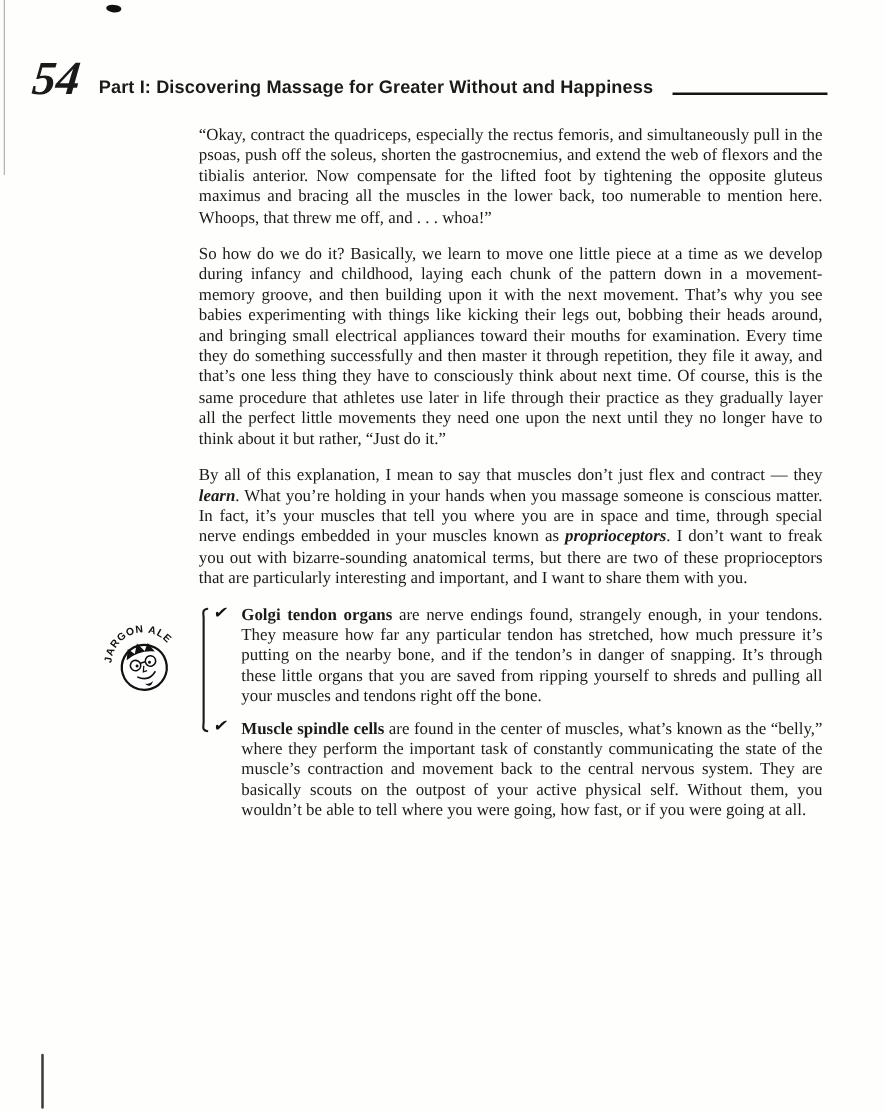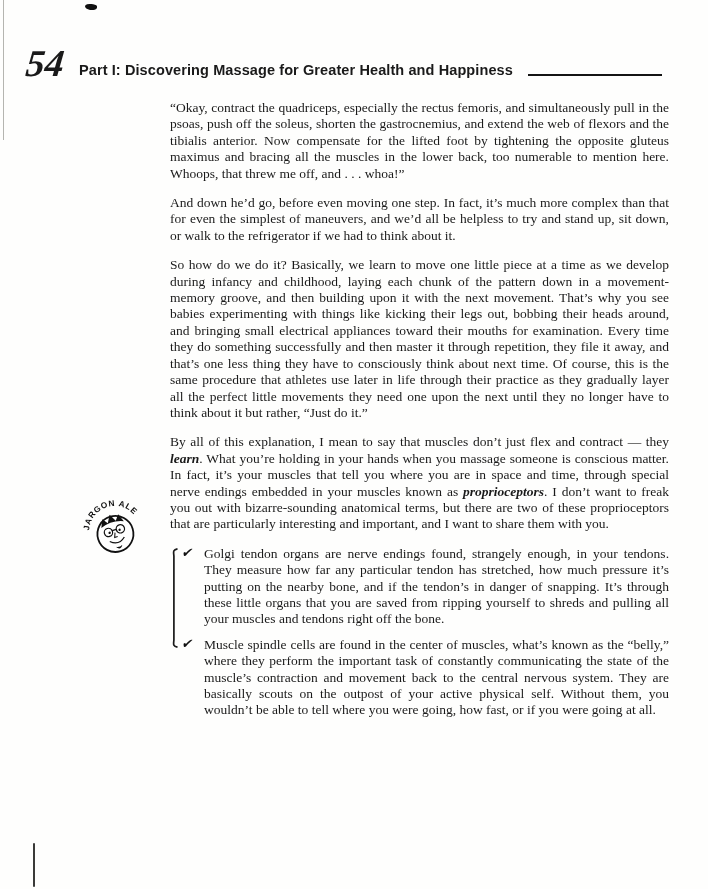--- a/index.html
+++ b/index.html
@@ -49,27 +49,27 @@
     white-space: nowrap;
   }
   .header-rule {
     flex: 1; min-width: 40px; height: 0;
     border-bottom: 2.2px solid #141414;
     margin-bottom: 8px;
   }
 
   
   .content {
-    position: absolute; left: 170px; top: 100px; width: 499px;
+    position: absolute; left: 159px; top: 100px; width: 499px;
     font-size: 13.5px; line-height: 16.4px;
     text-align: justify;
   }
   .para { margin: 0 0 13px 0; }
   .italic { font-style: italic; font-weight: bold; }
-  .bold { font-weight: 400; }
+  .bold { font-weight: 700; }
 
   
   .jargon-icon {
     position: absolute; left: 78px; top: 490px;
     width: 70px; height: 72px;
     transform: rotate(-17deg);
   }
   .jargon-icon svg { width: 100%; height: 100%; }
   .jargon-arc-text {
     font-family: "Liberation Sans", sans-serif;
@@ -99,21 +99,21 @@
 <body>
 
 <div class="page">
 
   <div class="artifact-speck"></div>
   <div class="artifact-line-top-left"></div>
   <div class="artifact-line-bottom-left"></div>
 
   <div class="header">
     <div class="page-number">54</div>
-    <div class="header-title">Part I: Discovering Massage for Greater Health and Happiness</div>
+    <div class="header-title">Part I: Discovering Massage for Greater Without and Happiness</div>
     <div class="header-rule"></div>
   </div>
 
   <div class="jargon-icon">
     <svg viewBox="0 0 100 104">
       <defs>
         <path id="jargon-arc" d="M 14.5,50 A 37,37 0 0 1 85.5,50" fill="none"></path>
       </defs>
       <text class="jargon-arc-text">
         <textPath href="#jargon-arc" startOffset="2">JARGON ALERT</textPath>
@@ -133,21 +133,20 @@
       <path d="M39,72 Q50,82 61,72" fill="none" stroke="#111" stroke-width="1.8"></path>
 
       <path d="M45,82 Q50,90 55,82 Q50,85 45,82 Z" fill="#111"></path>
     </svg>
   </div>
 
   <div class="content">
 
     <p class="para">“Okay, contract the quadriceps, especially the rectus femoris, and simultaneously pull in the psoas, push off the soleus, shorten the gastrocnemius, and extend the web of flexors and the tibialis anterior. Now compensate for the lifted foot by tightening the opposite gluteus maximus and bracing all the muscles in the lower back, too numerable to mention here. Whoops, that threw me off, and . . . whoa!”</p>
 
-    <p class="para">And down he’d go, before even moving one step. In fact, it’s much more complex than that for even the simplest of maneuvers, and we’d all be helpless to try and stand up, sit down, or walk to the refrigerator if we had to think about it.</p>
 
     <p class="para">So how do we do it? Basically, we learn to move one little piece at a time as we develop during infancy and childhood, laying each chunk of the pattern down in a movement-memory groove, and then building upon it with the next movement. That’s why you see babies experimenting with things like kicking their legs out, bobbing their heads around, and bringing small electrical appliances toward their mouths for examination. Every time they do something successfully and then master it through repetition, they file it away, and that’s one less thing they have to consciously think about next time. Of course, this is the same procedure that athletes use later in life through their practice as they gradually layer all the perfect little movements they need one upon the next until they no longer have to think about it but rather, “Just do it.”</p>
 
     <p class="para"><span>By all of this explanation, I mean to say that muscles don’t just flex and contract — they </span><span class="italic">learn</span><span>. What you’re holding in your hands when you massage someone is conscious matter. In fact, it’s your muscles that tell you where you are in space and time, through special nerve endings embedded in your muscles known as </span><span class="italic">proprioceptors</span><span>. I don’t want to freak you out with bizarre-sounding anatomical terms, but there are two of these proprioceptors that are particularly interesting and important, and I want to share them with you.</span></p>
 
     <div class="bullet-list">
       <svg class="bracket" viewBox="0 0 9 100" preserveAspectRatio="none">
         <path d="M7.5,0.8 C2.5,1.8 3.6,4 3.9,8 L3.9,92 C3.6,96 2.5,98.2 7.5,99.2" fill="none" stroke="#1a1a1a" stroke-width="1.7" vector-effect="non-scaling-stroke"></path>
       </svg>
 

